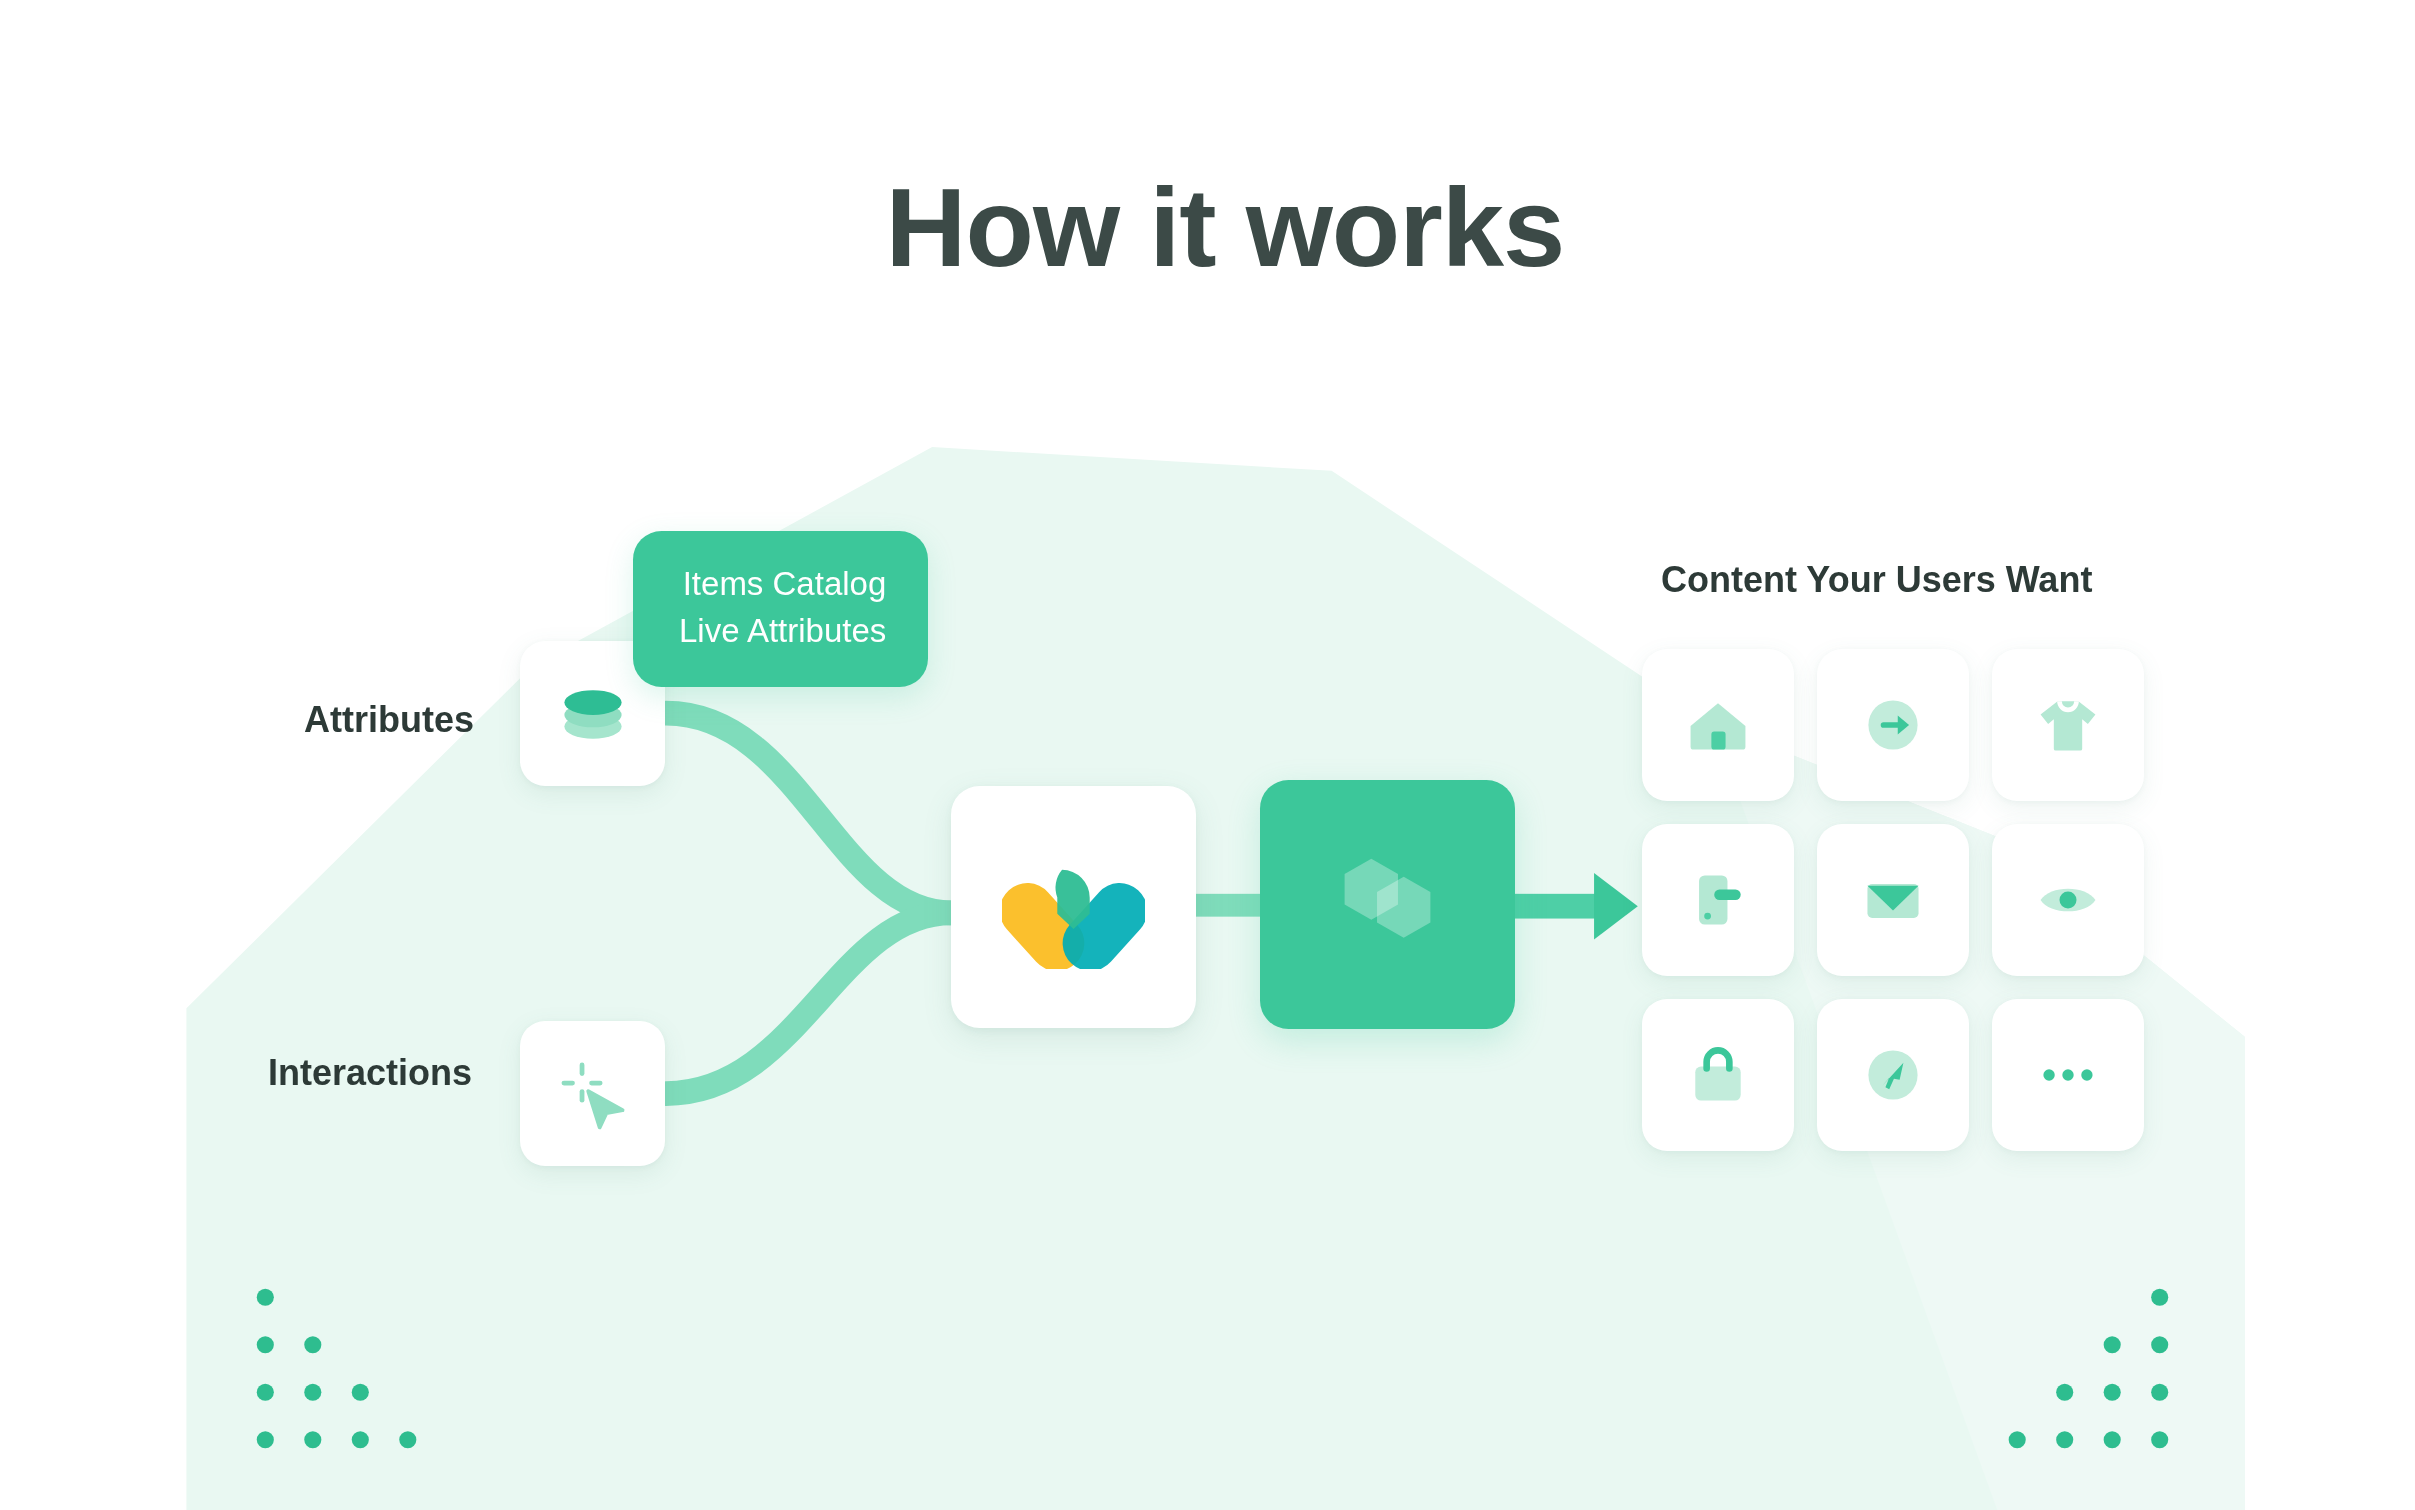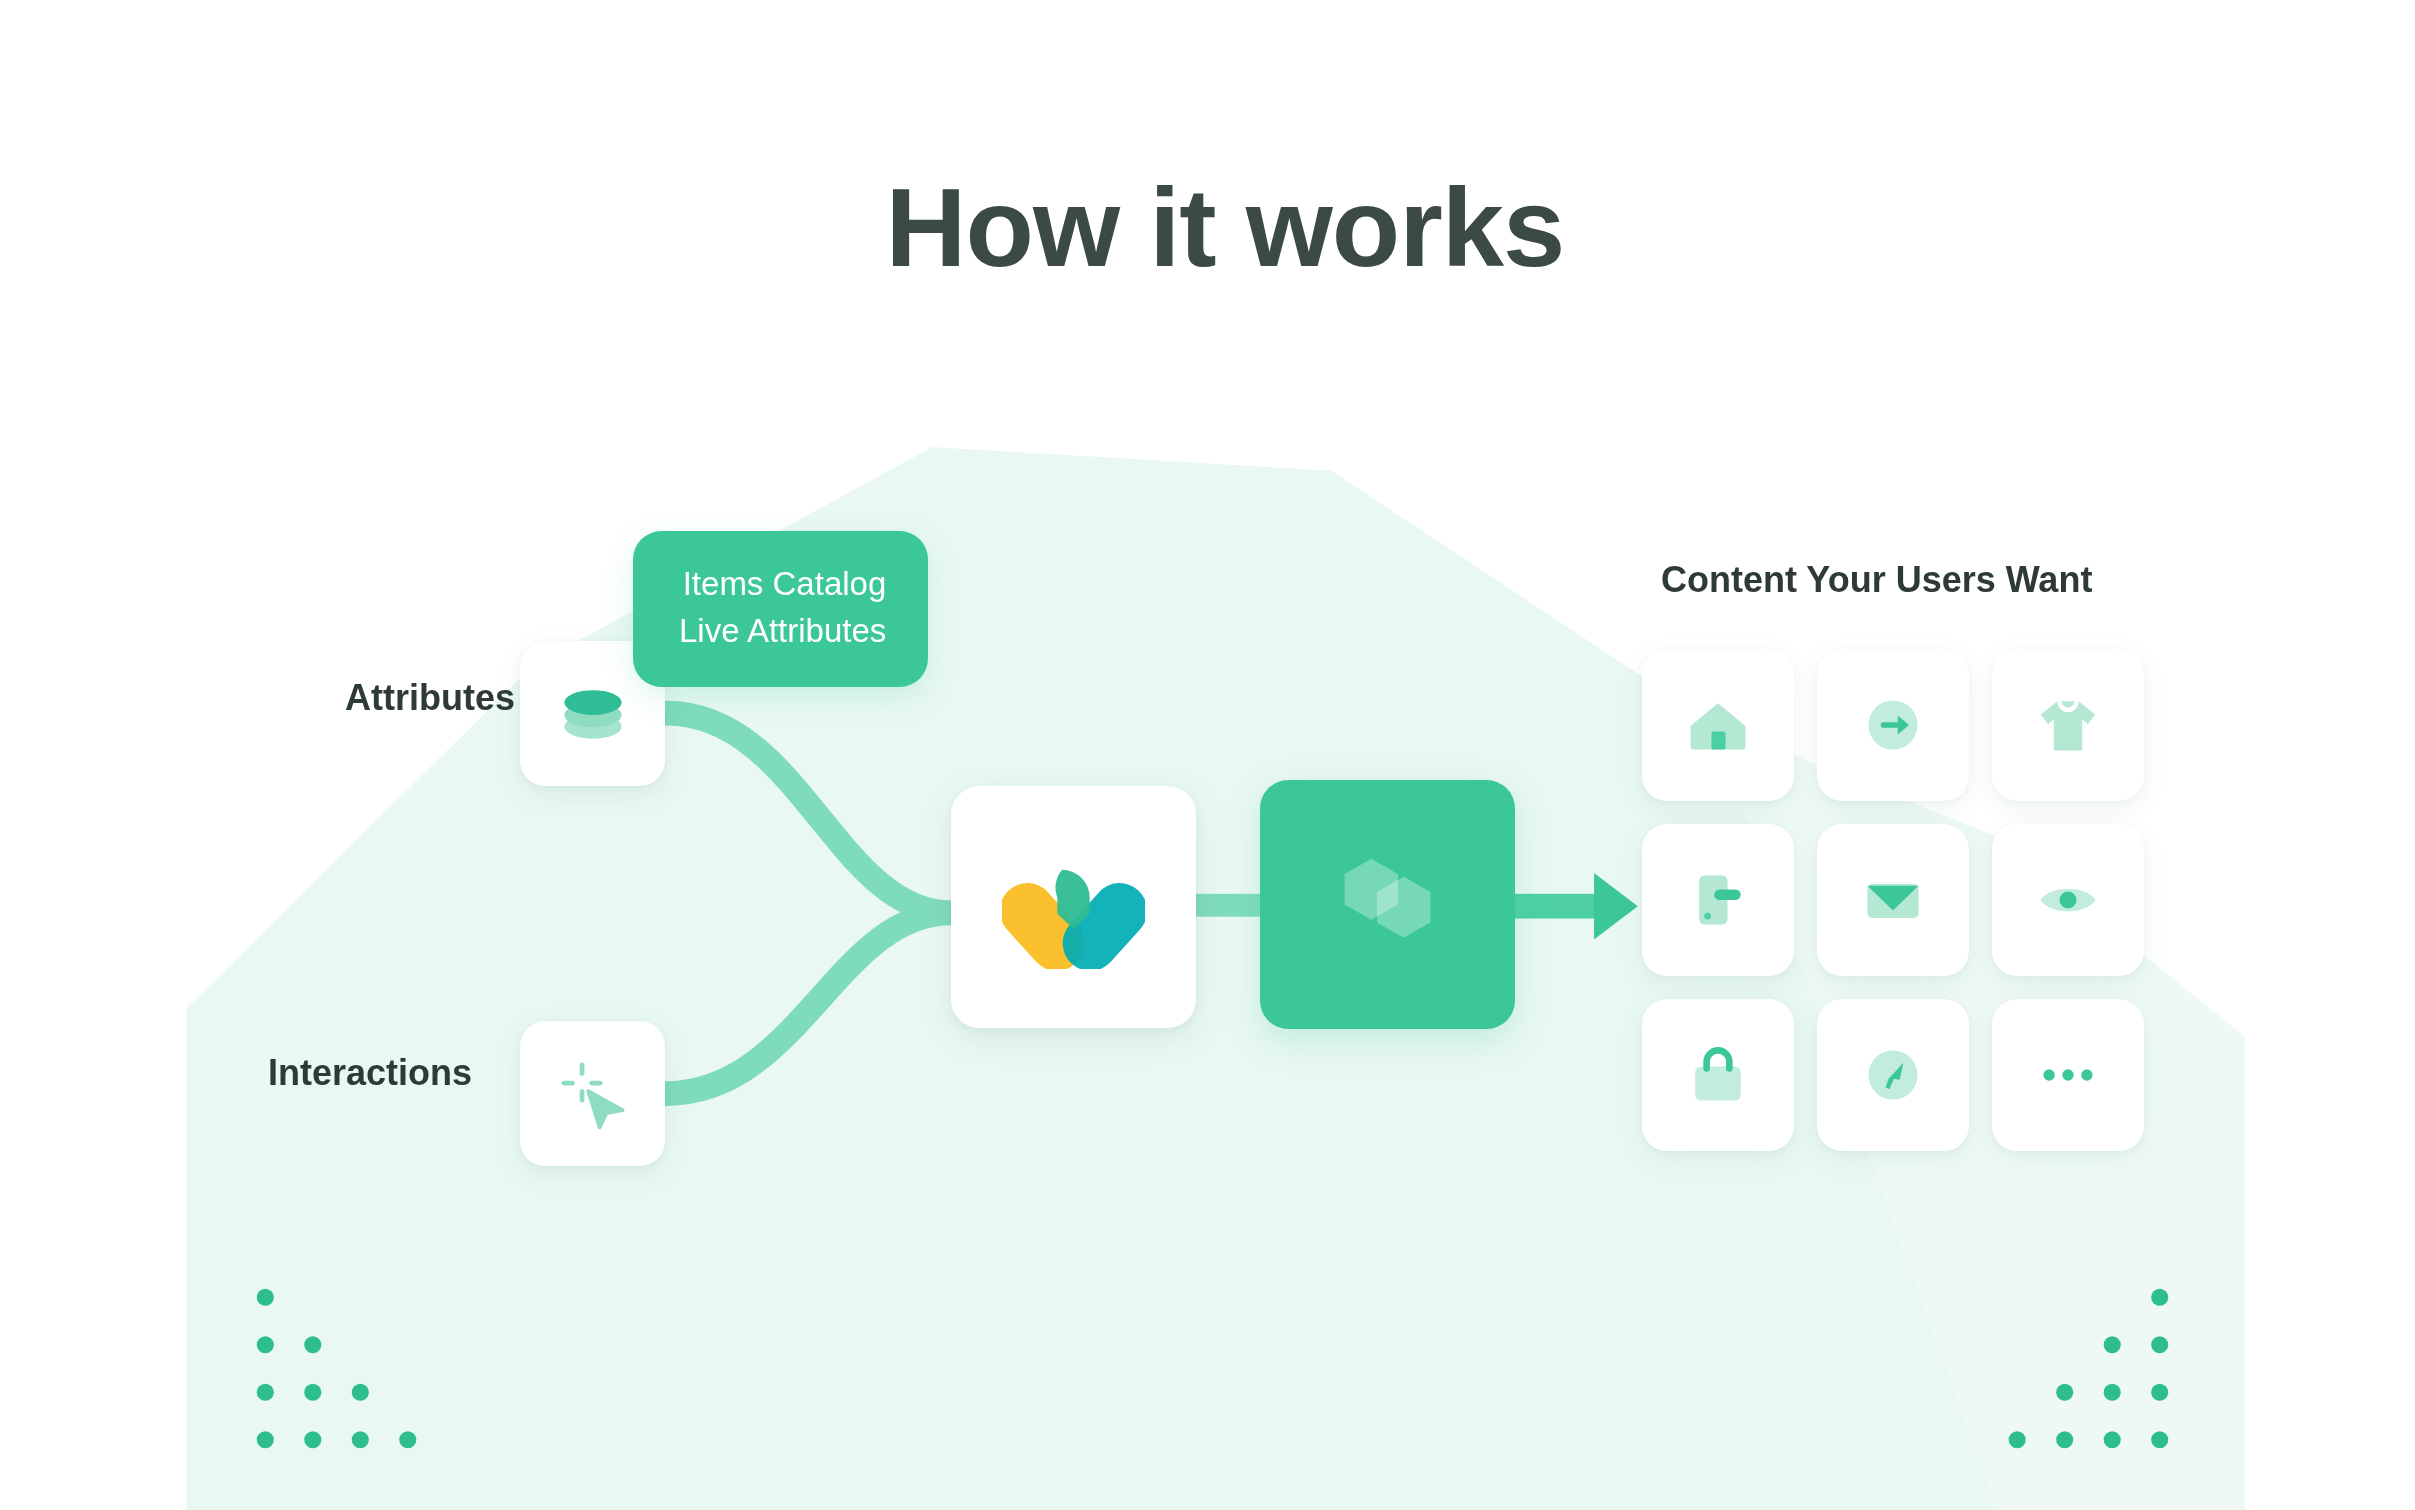--- a/index.html
+++ b/index.html
@@ -33,21 +33,21 @@
   #connector-layer {
     position:absolute; left:0; top:0; width:2416px; height:1510px; z-index:12;
   }
 
   
   .source-label {
     position:absolute; z-index:25;
     font-size:36px; font-weight:700; color:#2d3a37;
     white-space:nowrap;
   }
-  #label-attributes   { left:304px; top:677px;margin-left:41px; }
+  #label-attributes   { left:304px; top:699px; }
   #label-interactions { left:268px; top:1052px; }
 
   
   .source-tile {
     position:absolute; z-index:22;
     width:145px; height:145px;
     background:#ffffff; border-radius:25px;
     box-shadow:0 7.6px 25px rgba(80,140,120,.10), 0 1.9px 5.7px rgba(80,140,120,.06);
     display:flex; align-items:center; justify-content:center;
   }

